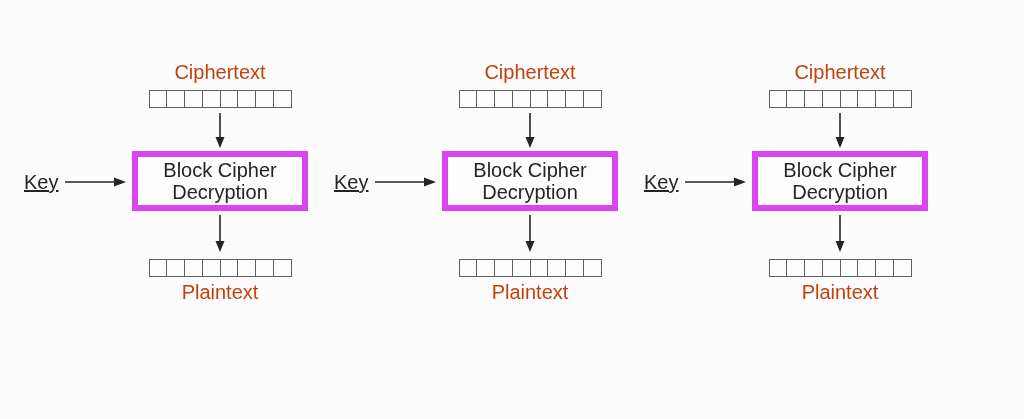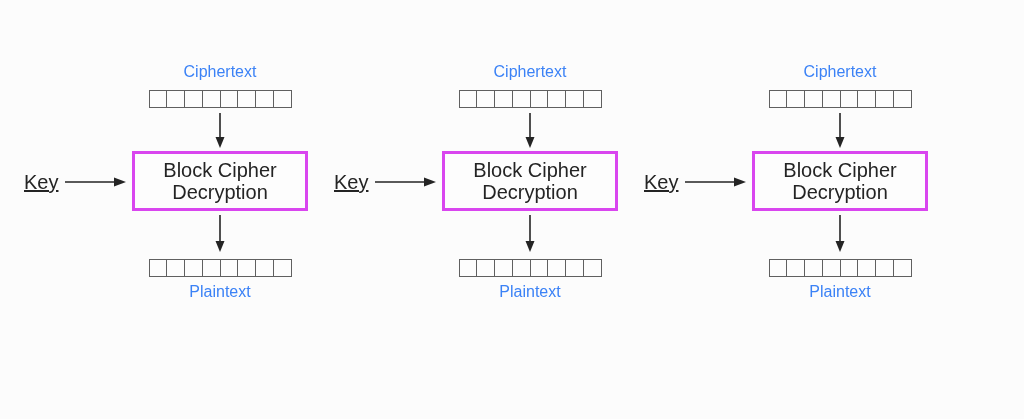--- a/index.html
+++ b/index.html
@@ -29,24 +29,24 @@
   .stack {
     position: absolute;
     left: 112px;
     top: 0;
     width: 176px;
     display: flex;
     flex-direction: column;
     align-items: center;
   }
   .io-label {
-    font-size: 16px;
+    font-size: 20px;
     line-height: 24px;
     height: 24px;
-    color: #3b82f6;
+    color: #c2410c;
     letter-spacing: 0px;
     white-space: nowrap;
   }
   .bitbar {
     margin-top: 6px;
     width: 141px;
     height: 16px;
     border: 1px solid #606060;
     background: #fdfdfd;
     display: flex;
@@ -62,21 +62,21 @@
     height: 36px;
     display: block;
   }
   .varrow.second { margin-top: 4px; height: 38px; }
 
   .box {
     box-sizing: border-box;
     margin-top: 2px;
     width: 176px;
     height: 60px;
-    border: 3px solid #d946ef;
+    border: 6px solid #d946ef;
     background: #fdfdfd;
     display: flex;
     flex-direction: column;
     justify-content: center;
     align-items: center;
     font-size: 20px;
     line-height: 22px;
     color: #242424;
     text-align: center;
   }

